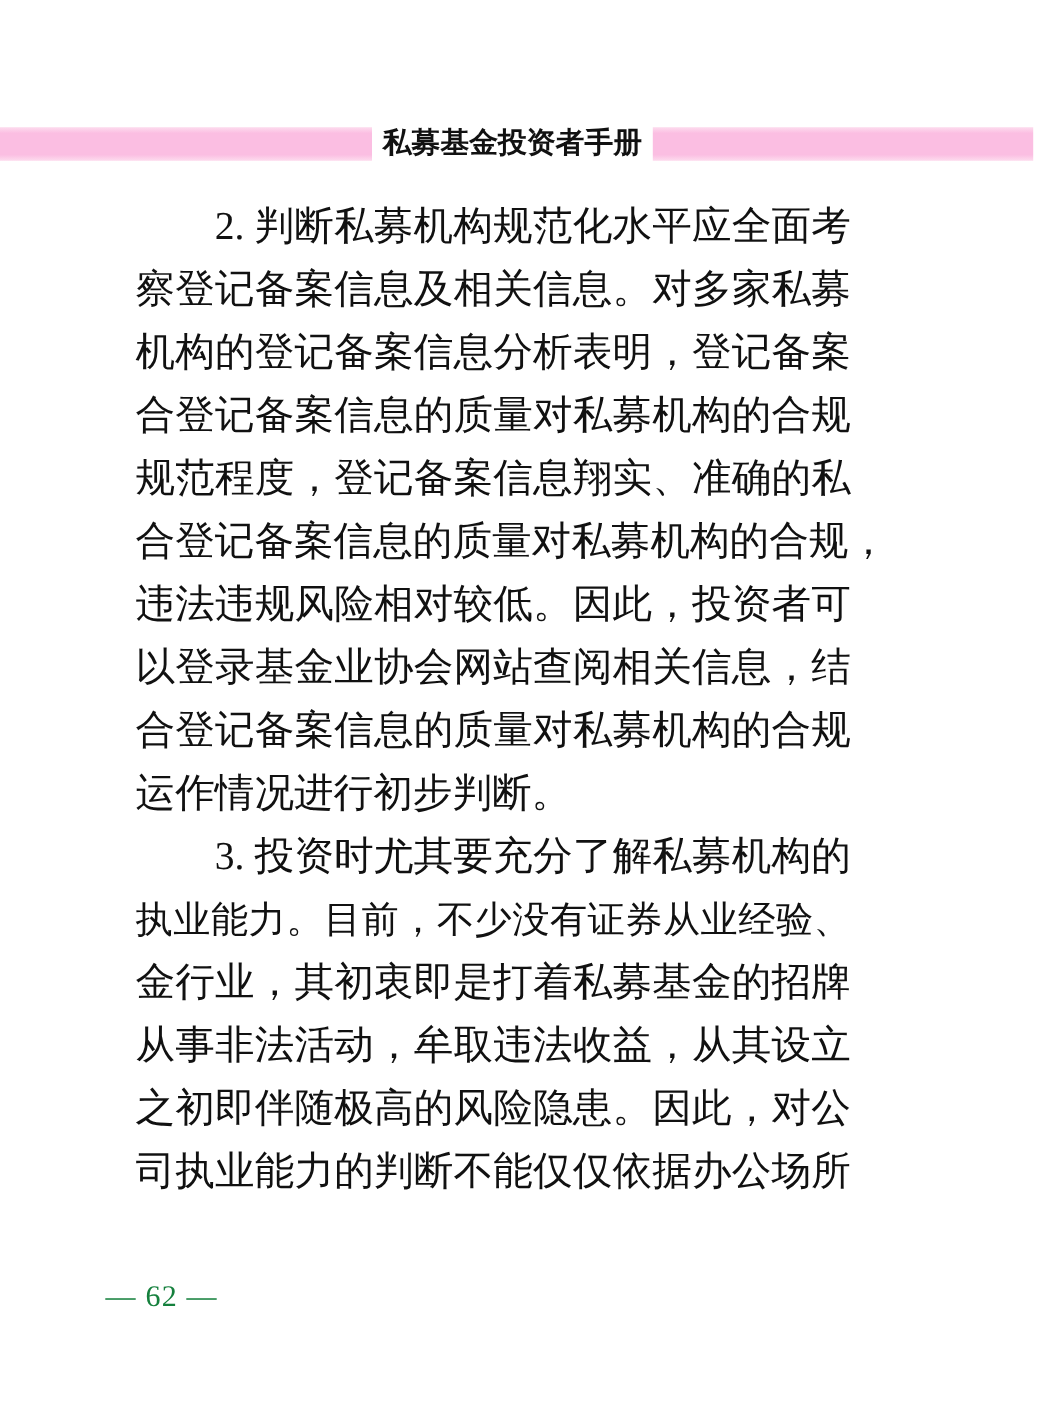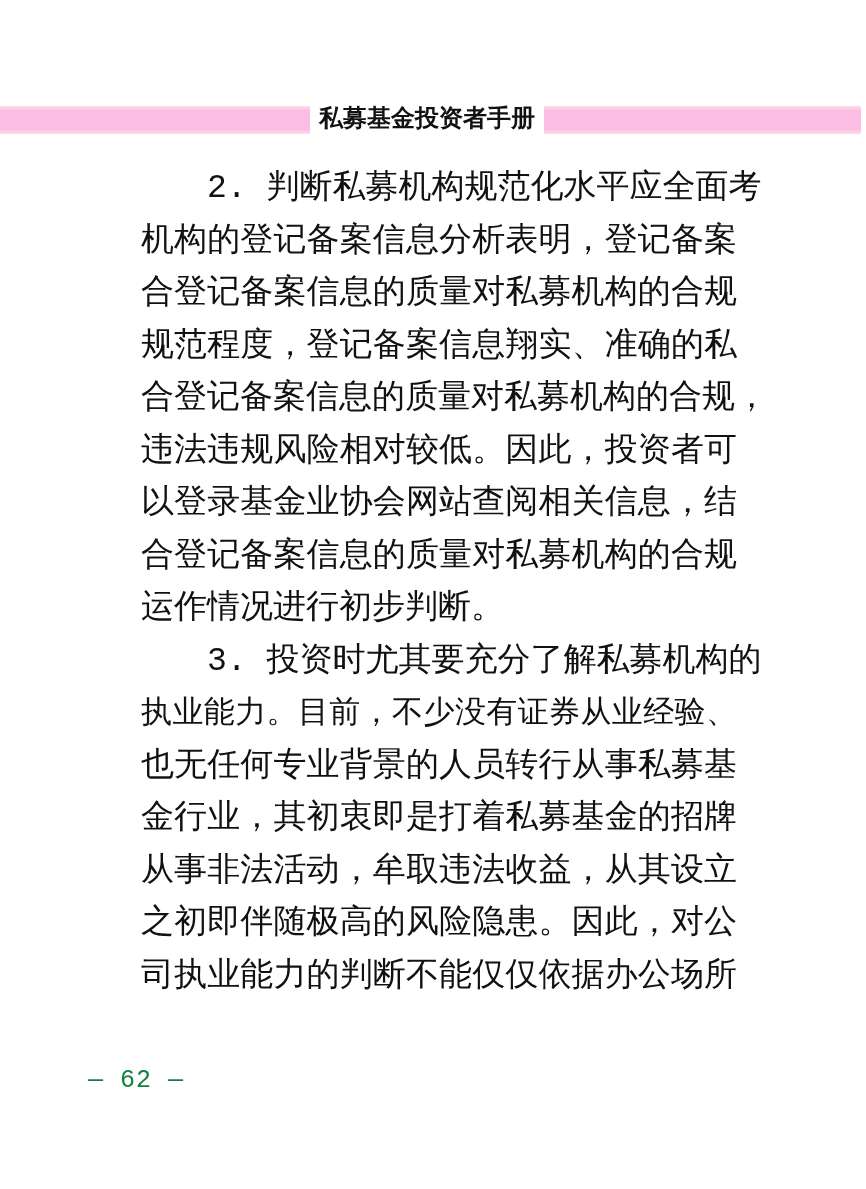--- a/index.html
+++ b/index.html
@@ -6,21 +6,21 @@
     margin: 0;
     padding: 0;
     background: #ffffff;
   }
   .page {
     position: relative;
     width: 866px;
     height: 1189px;
     background: #ffffff;
     overflow: hidden;
-    font-family: Liberation Mono, monospace;
+    font-family: Liberation Serif, serif;
     color: #111111;
   }
 
   
   .header {
     position: absolute;
     left: 0;
     top: 105: ;
   }
   .hdr-bar {
@@ -48,21 +48,21 @@
     font-size: 24px;
     font-weight: bold;
     letter-spacing: 0px;
     color: #111111;
     white-space: nowrap;
   }
 
   
   .body-text {
     position: absolute;
-    left: 141px;
+    left: 113px;
     top: 163px;
     width: 596px;
     font-size: 33px;
     color: #111111;
   }
   .line {
     height: 52.5px;
     line-height: 52.5px;
     text-align: justify;
     text-align-last: justify;
@@ -97,31 +97,31 @@
 <div class="page">
 
   <div class="header">
     <div class="hdr-bar hdr-bar-left"></div>
     <div class="hdr-title">私募基金投资者手册</div>
     <div class="hdr-bar hdr-bar-right"></div>
   </div>
 
   <div class="body-text">
     <div class="line start">2. 判断私募机构规范化水平应全面考</div>
+    <div class="line">察登记备案信息及相关信息。对多家私募</div>
     <div class="line">机构的登记备案信息分析表明，登记备案</div>
     <div class="line">合登记备案信息的质量对私募机构的合规</div>
     <div class="line">规范程度，登记备案信息翔实、准确的私</div>
     <div class="line">合登记备案信息的质量对私募机构的合规，</div>
     <div class="line">违法违规风险相对较低。因此，投资者可</div>
     <div class="line">以登录基金业协会网站查阅相关信息，结</div>
     <div class="line">合登记备案信息的质量对私募机构的合规</div>
     <div class="line end">运作情况进行初步判断。</div>
     <div class="line start">3. 投资时尤其要充分了解私募机构的</div>
     <div class="line tight">执业能力。目前，不少没有证券从业经验、</div>
-    <div class="line">也无任何专业背景的人员转行从事私募基</div>
     <div class="line">金行业，其初衷即是打着私募基金的招牌</div>
     <div class="line">从事非法活动，牟取违法收益，从其设立</div>
     <div class="line">之初即伴随极高的风险隐患。因此，对公</div>
     <div class="line">司执业能力的判断不能仅仅依据办公场所</div>
   </div>
 
   <div class="folio">— 62 —</div>
 
 </div>
 

